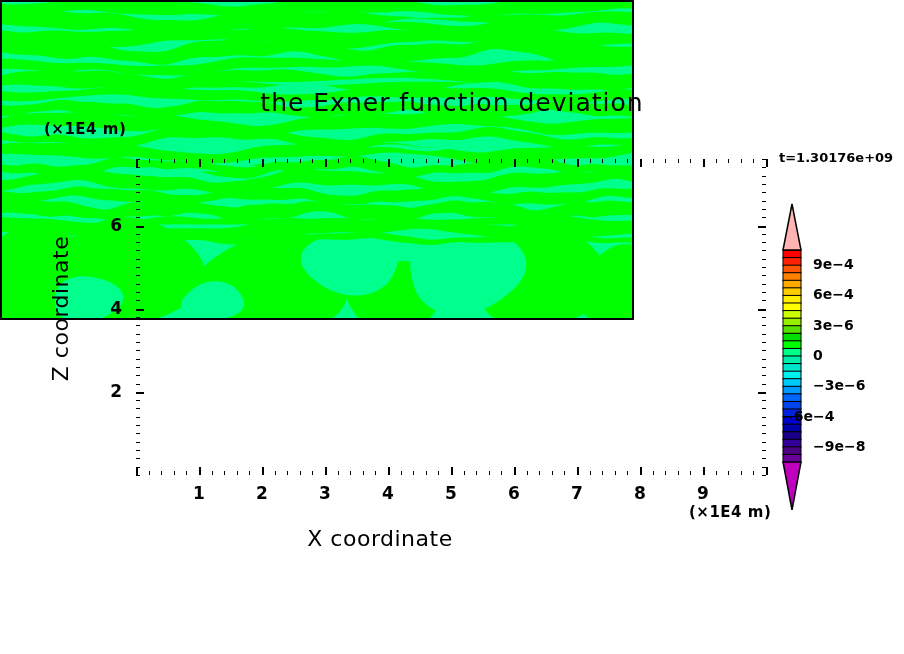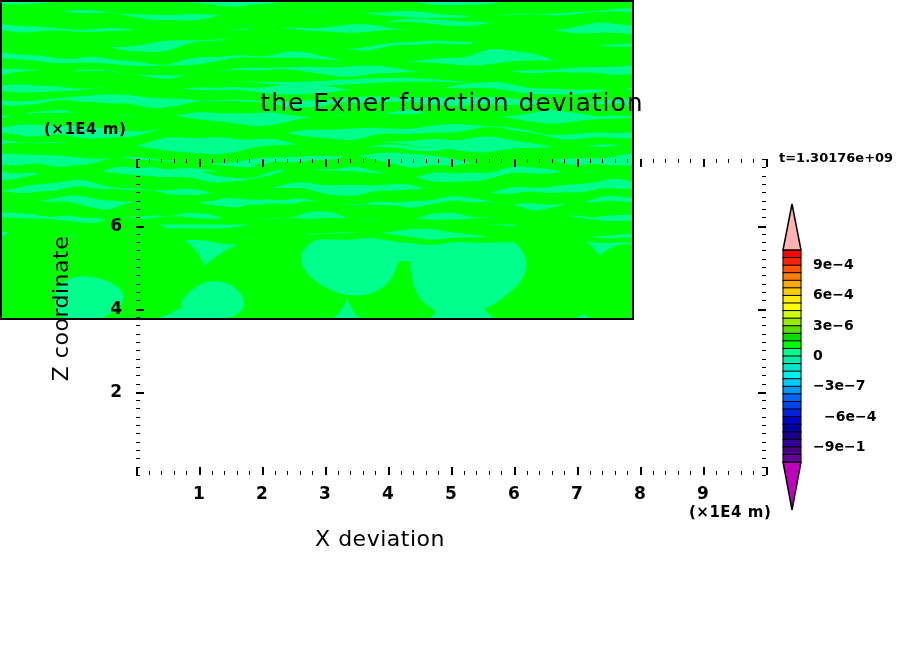--- a/index.html
+++ b/index.html
@@ -21,21 +21,21 @@
   #plot-frame svg{display:block;}
   .tickmark{position:absolute;background:#000;}
 </style>
 </head>
 <body>
 
 <div id="plot-title" class="abs">the Exner function deviation</div>
 <div id="z-unit-label" class="abs">(×1E4 m)</div>
 <div id="x-unit-label" class="abs">(×1E4 m)</div>
 <div id="time-label" class="abs">t=1.30176e+09</div>
-<div id="x-axis-title" class="abs">X deviation</div>
+<div id="x-axis-title" class="abs">X coordinate</div>
 <div id="y-axis-title" class="abs">Z coordinate</div>
 
 <div id="plot-frame">
   <svg id="field-svg" width="630" height="316" viewBox="0 0 630 316">
       <rect x="0" y="0" width="630" height="316" fill="#00ff8c"></rect>
       <path d="M0.0,221.3L7.9,221.1L15.8,220.5L23.6,219.9L31.5,219.4L39.4,219.3L47.3,219.7L55.1,220.5L63.0,221.2L70.9,221.7L78.8,221.7L86.6,221.4L94.5,220.9L102.4,220.4L110.3,220.0L118.1,219.7L126.0,219.3L133.9,218.5L141.8,217.3L149.6,216.0L157.5,214.9L165.4,214.3L173.3,214.3L181.1,214.8L189.0,215.6L196.9,216.5L204.8,216.8L212.6,216.7L220.5,216.5L228.4,216.4L236.3,216.6L244.1,217.0L252.0,217.3L259.9,217.4L267.8,217.2L275.6,216.6L283.5,216.2L291.4,216.0L299.3,216.5L307.1,217.4L315.0,218.6L322.9,219.8L330.8,220.7L338.6,221.2L346.5,221.5L354.4,221.7L362.3,222.0L370.1,222.3L378.0,222.5L385.9,222.4L393.8,221.8L401.6,220.7L409.5,219.5L417.4,218.4L425.3,217.8L433.1,217.7L441.0,217.7L448.9,217.6L456.8,217.4L464.6,217.0L472.5,216.4L480.4,215.8L488.3,215.5L496.1,215.4L504.0,215.5L511.9,215.4L519.8,215.0L527.6,214.3L535.5,213.4L543.4,212.7L551.3,212.6L559.1,213.0L567.0,214.0L574.9,215.2L582.8,216.5L590.6,217.5L598.5,218.3L606.4,219.0L614.3,219.9L622.1,220.9L630.0,221.9L630.0,231.0L622.1,230.4L614.3,229.7L606.4,229.2L598.5,228.7L590.6,228.1L582.8,227.3L574.9,226.3L567.0,225.1L559.1,224.2L551.3,223.7L543.4,223.9L535.5,224.5L527.6,225.2L519.8,225.7L511.9,225.9L504.0,225.7L496.1,225.3L488.3,225.1L480.4,225.0L472.5,225.2L464.6,225.4L456.8,225.3L448.9,225.1L441.0,224.7L433.1,224.6L425.3,225.1L417.4,226.2L409.5,227.7L401.6,229.4L393.8,230.9L385.9,231.9L378.0,232.4L370.1,232.5L362.3,232.4L354.4,232.4L346.5,232.4L338.6,232.3L330.8,231.8L322.9,231.0L315.0,229.8L307.1,228.5L299.3,227.5L291.4,226.9L283.5,226.9L275.6,227.1L267.8,227.4L259.9,227.3L252.0,226.9L244.1,226.1L236.3,225.4L228.4,224.8L220.5,224.4L212.6,224.1L204.8,223.8L196.9,223.4L189.0,223.1L181.1,222.7L173.3,222.6L165.4,223.0L157.5,224.1L149.6,225.6L141.8,227.2L133.9,228.7L126.0,229.7L118.1,230.5L110.3,231.0L102.4,231.5L94.5,232.0L86.6,232.6L78.8,232.9L70.9,232.8L63.0,232.3L55.1,231.3L47.3,230.4L39.4,229.7L31.5,229.5L23.6,229.7L15.8,230.0L7.9,230.2L0.0,230.0Z" fill="#00ff00"></path>
       <path d="M0.0,200.2L7.9,198.2L15.8,197.9L23.6,197.7L31.5,197.6L39.4,198.7L47.3,199.8L55.1,199.5L63.0,199.2L70.9,200.8L78.8,203.1L86.6,204.7L94.5,206.4L102.4,207.7L110.3,206.7L118.1,203.8L126.0,201.3L133.9,200.3L141.8,199.5L149.6,198.5L157.5,198.7L165.4,199.4L173.3,199.0L181.1,197.9L189.0,198.4L196.9,200.4L204.8,202.3L212.6,203.8L220.5,205.4L228.4,206.4L236.3,205.2L244.1,203.3L252.0,202.7L259.9,202.4L267.8,201.6L275.6,201.4L283.5,202.1L291.4,201.7L299.3,199.9L307.1,198.9L315.0,199.5L322.9,199.9L330.8,199.8L338.6,201.1L346.5,203.0L354.4,203.3L362.3,202.4L370.1,202.4L378.0,203.1L385.9,203.3L393.8,203.6L401.6,205.1L409.5,205.9L417.4,204.6L425.3,202.9L433.1,201.7L441.0,200.2L448.9,198.6L456.8,198.5L464.6,199.9L472.5,200.6L480.4,200.0L488.3,199.9L496.1,201.0L504.0,202.0L511.9,203.0L519.8,205.3L527.6,207.9L535.5,208.4L543.4,206.9L551.3,204.9L559.1,203.2L567.0,200.9L574.9,199.5L582.8,199.9L590.6,200.4L598.5,199.5L606.4,198.6L614.3,199.0L622.1,199.7L630.0,200.3L630.0,212.7L622.1,213.1L614.3,213.2L606.4,213.4L598.5,214.5L590.6,215.4L582.8,214.6L574.9,213.5L567.0,214.1L559.1,215.3L551.3,215.8L543.4,216.4L535.5,218.3L527.6,219.1L519.8,217.7L511.9,216.4L504.0,216.2L496.1,215.8L488.3,215.0L480.4,215.0L472.5,215.3L464.6,214.0L456.8,211.7L448.9,210.7L441.0,211.1L433.1,211.3L425.3,212.7L417.4,215.8L409.5,218.3L401.6,218.5L393.8,217.9L385.9,218.1L378.0,218.2L370.1,217.4L362.3,217.1L354.4,217.3L346.5,216.2L338.6,213.2L330.8,210.7L322.9,209.5L315.0,209.3L307.1,210.0L299.3,212.3L291.4,215.2L283.5,216.3L275.6,216.1L267.8,216.6L259.9,217.4L252.0,217.4L244.1,217.4L236.3,218.4L228.4,218.5L220.5,216.3L212.6,213.4L204.8,212.1L196.9,211.5L189.0,210.7L181.1,211.3L173.3,213.2L165.4,214.2L157.5,213.7L149.6,213.5L141.8,214.2L133.9,214.4L126.0,214.5L118.1,216.0L110.3,217.7L102.4,217.3L94.5,216.2L86.6,215.9L78.8,215.5L70.9,214.2L63.0,213.4L55.1,214.2L47.3,214.8L39.4,213.7L31.5,212.3L23.6,211.8L15.8,211.2L7.9,210.3L0.0,211.1Z" fill="#00ff00"></path>
       <path d="M0.0,189.0L7.9,190.0L15.8,191.0L23.6,191.1L31.5,190.2L39.4,189.4L47.3,189.0L55.1,188.3L63.0,186.6L70.9,184.9L78.8,184.6L86.6,185.6L94.5,186.6L102.4,186.8L110.3,186.9L118.1,187.5L126.0,188.2L133.9,188.3L141.8,188.0L149.6,188.4L157.5,190.0L165.4,191.9L173.3,193.0L181.1,193.1L189.0,193.0L196.9,193.0L204.8,191.6L212.6,189.4L220.5,187.0L228.4,185.9L236.3,186.0L244.1,186.3L252.0,186.0L259.9,185.6L267.8,185.8L275.6,186.3L283.5,186.2L291.4,185.8L299.3,186.0L307.1,187.6L315.0,190.0L322.9,192.0L330.8,193.1L338.6,193.6L346.5,193.8L354.4,193.4L362.3,191.8L370.1,189.7L378.0,188.5L385.9,188.4L393.8,188.5L401.6,188.1L409.5,187.3L417.4,187.0L425.3,187.1L433.1,186.5L441.0,185.4L448.9,184.7L456.8,185.5L464.6,187.4L472.5,189.3L480.4,189.9L488.3,190.5L496.1,191.5L504.0,192.1L511.9,191.6L519.8,190.3L527.6,189.6L535.5,190.0L543.4,190.7L551.3,190.7L559.1,190.4L567.0,190.3L574.9,190.4L582.8,189.8L590.6,188.1L598.5,186.5L606.4,186.2L614.3,186.6L622.1,186.9L630.0,186.8L630.0,196.0L622.1,195.2L614.3,194.2L606.4,193.8L598.5,194.9L590.6,197.3L582.8,199.7L574.9,201.0L567.0,201.4L559.1,201.9L551.3,202.5L543.4,202.6L535.5,201.9L527.6,201.3L519.8,201.6L511.9,202.4L504.0,202.4L496.1,201.1L488.3,199.3L480.4,197.8L472.5,196.5L464.6,195.4L456.8,194.3L448.9,194.3L441.0,195.6L433.1,197.4L425.3,198.4L417.4,198.7L409.5,199.2L401.6,199.9L393.8,200.3L385.9,199.9L378.0,199.6L370.1,200.3L362.3,201.7L354.4,202.6L346.5,202.2L338.6,201.2L330.8,200.6L322.9,200.4L315.0,199.2L307.1,197.5L299.3,196.5L291.4,196.9L283.5,197.7L275.6,198.0L267.8,197.6L259.9,197.4L252.0,197.7L244.1,197.6L236.3,196.8L228.4,196.1L220.5,196.6L212.6,198.2L204.8,199.6L196.9,200.2L189.0,201.0L181.1,201.9L173.3,202.6L165.4,202.2L157.5,200.8L149.6,199.7L141.8,199.6L133.9,200.1L126.0,200.0L118.1,199.2L110.3,198.4L102.4,197.9L94.5,197.2L86.6,195.6L78.8,193.9L70.9,193.3L63.0,194.2L55.1,195.8L47.3,197.3L39.4,198.6L31.5,200.1L23.6,201.6L15.8,202.1L7.9,201.4L0.0,200.7Z" fill="#00ff00"></path>
       <path d="M0.0,178.1L7.9,177.7L15.8,176.5L23.6,174.8L31.5,172.9L39.4,171.5L47.3,170.3L55.1,168.8L63.0,167.0L70.9,165.4L78.8,164.9L86.6,165.6L94.5,167.4L102.4,169.4L110.3,170.9L118.1,171.7L126.0,172.0L133.9,172.3L141.8,173.1L149.6,174.1L157.5,174.9L165.4,175.2L173.3,175.0L181.1,174.9L189.0,175.7L196.9,177.4L204.8,179.6L212.6,181.3L220.5,181.9L228.4,180.9L236.3,179.4L244.1,177.8L252.0,176.6L259.9,175.3L267.8,173.5L275.6,171.1L283.5,168.6L291.4,166.8L299.3,166.1L307.1,166.7L315.0,167.8L322.9,168.8L330.8,169.1L338.6,169.0L346.5,168.9L354.4,169.4L362.3,170.2L370.1,171.1L378.0,171.4L385.9,171.3L393.8,171.2L401.6,172.0L409.5,173.9L417.4,176.3L425.3,178.4L433.1,179.7L441.0,180.1L448.9,179.9L456.8,179.6L464.6,179.4L472.5,179.1L480.4,178.2L488.3,176.5L496.1,174.1L504.0,172.0L511.9,170.7L519.8,170.6L527.6,171.2L535.5,171.7L543.4,171.6L551.3,171.0L559.1,170.3L567.0,170.0L574.9,170.2L582.8,170.4L590.6,170.1L598.5,169.3L606.4,168.4L614.3,167.9L622.1,168.1L630.0,169.6L630.0,180.0L622.1,177.8L614.3,176.8L606.4,177.5L598.5,179.2L590.6,180.7L582.8,181.6L574.9,182.1L567.0,182.5L559.1,183.3L551.3,184.4L543.4,185.4L535.5,185.8L527.6,185.5L519.8,185.0L511.9,185.2L504.0,186.4L496.1,188.4L488.3,190.5L480.4,191.9L472.5,192.4L464.6,192.2L456.8,191.8L448.9,191.6L441.0,191.1L433.1,190.1L425.3,188.0L417.4,185.3L409.5,183.0L401.6,181.9L393.8,181.8L385.9,182.5L378.0,183.3L370.1,183.5L362.3,183.2L354.4,182.8L346.5,182.7L338.6,183.1L330.8,183.4L322.9,183.2L315.0,182.3L307.1,181.1L299.3,180.4L291.4,180.8L283.5,182.3L275.6,184.4L267.8,186.3L259.9,187.5L252.0,188.3L244.1,188.9L236.3,189.7L228.4,190.5L220.5,190.8L212.6,190.5L204.8,189.4L196.9,188.0L189.0,186.9L181.1,186.8L173.3,187.4L165.4,188.2L157.5,188.4L149.6,187.9L141.8,187.2L133.9,186.6L126.0,186.4L118.1,186.2L110.3,185.3L102.4,183.7L94.5,181.4L86.6,179.3L78.8,178.1L70.9,178.3L63.0,179.3L55.1,180.4L47.3,181.3L39.4,181.9L31.5,182.6L23.6,183.7L15.8,185.7L7.9,187.6L0.0,188.7Z" fill="#00ff00"></path>
       <path d="M0.0,162.5L7.9,163.6L15.8,163.4L23.6,162.2L31.5,161.4L39.4,162.1L47.3,163.6L55.1,164.7L63.0,164.4L70.9,163.6L78.8,163.0L86.6,162.4L94.5,160.6L102.4,157.9L110.3,155.7L118.1,155.2L126.0,156.2L133.9,157.4L141.8,157.9L149.6,158.2L157.5,158.6L165.4,159.3L173.3,159.2L181.1,158.2L189.0,157.4L196.9,158.1L204.8,160.2L212.6,162.3L220.5,163.5L228.4,164.1L236.3,164.9L244.1,165.6L252.0,165.1L259.9,163.1L267.8,160.8L275.6,159.7L283.5,159.9L291.4,160.4L299.3,159.8L307.1,158.6L315.0,158.1L322.9,158.1L330.8,157.5L338.6,155.8L346.5,154.0L354.4,153.7L362.3,155.2L370.1,157.3L378.0,159.0L385.9,160.4L393.8,162.3L401.6,164.5L409.5,165.7L417.4,165.2L425.3,163.8L433.1,163.1L441.0,163.6L448.9,163.6L456.8,162.9L464.6,161.7L472.5,161.0L480.4,160.8L488.3,159.9L496.1,157.7L504.0,154.9L511.9,153.1L519.8,153.1L527.6,154.1L535.5,155.0L543.4,156.0L551.3,157.8L559.1,160.4L567.0,162.5L574.9,163.2L582.8,162.7L590.6,162.1L598.5,162.5L606.4,163.3L614.3,163.6L622.1,163.4L630.0,163.4L630.0,174.0L622.1,173.4L614.3,173.1L606.4,172.1L598.5,170.6L590.6,169.4L582.8,169.8L574.9,171.0L567.0,171.1L559.1,169.7L551.3,167.7L543.4,166.4L535.5,165.9L527.6,165.2L519.8,164.4L511.9,164.5L504.0,166.1L496.1,168.8L488.3,170.7L480.4,171.0L472.5,170.7L464.6,170.8L456.8,171.3L448.9,171.2L441.0,170.5L433.1,170.6L425.3,172.1L417.4,174.1L409.5,175.3L401.6,174.7L393.8,173.0L385.9,171.4L378.0,170.2L370.1,168.7L362.3,166.6L354.4,164.9L346.5,164.9L338.6,166.3L330.8,167.5L322.9,167.5L315.0,166.9L307.1,166.7L299.3,167.1L291.4,167.5L283.5,167.8L275.6,168.3L267.8,170.1L259.9,173.0L252.0,175.6L244.1,176.4L236.3,176.0L228.4,175.4L220.5,174.8L212.6,173.6L204.8,171.3L196.9,168.8L189.0,167.6L181.1,167.9L173.3,168.3L165.4,167.7L157.5,166.3L149.6,165.1L141.8,165.4L133.9,165.6L126.0,165.1L118.1,164.8L110.3,165.8L102.4,168.6L94.5,171.6L86.6,173.6L78.8,174.4L70.9,174.9L63.0,175.6L55.1,175.6L47.3,174.2L39.4,172.1L31.5,170.8L23.6,171.0L15.8,171.4L7.9,170.9L0.0,169.6Z" fill="#00ff00"></path>
@@ -307,16 +307,16 @@
       <rect x="4" y="254.42857142857142" width="18" height="7.9714285714285715" fill="#660099" stroke="#000" stroke-width="1"></rect>
       <polygon points="13,4 22,50 4,50" fill="#ffb3b3" stroke="#000" stroke-width="1.5"></polygon>
       <polygon points="4,262 22,262 13,310" fill="#bf00bf" stroke="#000" stroke-width="1.5"></polygon>
     </svg>
 </div>
 <div id="cb-labels">
     <div class="cb-lbl" style="left: 813px; top: 256.143px;">9e−4</div>
     <div class="cb-lbl" style="left: 813px; top: 286.429px;">6e−4</div>
     <div class="cb-lbl" style="left: 813px; top: 316.714px;">3e−6</div>
     <div class="cb-lbl" style="left: 813px; top: 347px;">0</div>
-    <div class="cb-lbl" style="left: 813px; top: 377.286px;">−3e−7</div>
-    <div class="cb-lbl" style="left: 824px; top: 407.571px;">−6e−4</div>
-    <div class="cb-lbl" style="left: 813px; top: 437.857px;">−9e−1</div>
+    <div class="cb-lbl" style="left: 813px; top: 377.286px;">−3e−6</div>
+    <div class="cb-lbl" style="left: 782px; top: 407.571px;">−6e−4</div>
+    <div class="cb-lbl" style="left: 813px; top: 437.857px;">−9e−8</div>
   </div>
 
 </body></html>

